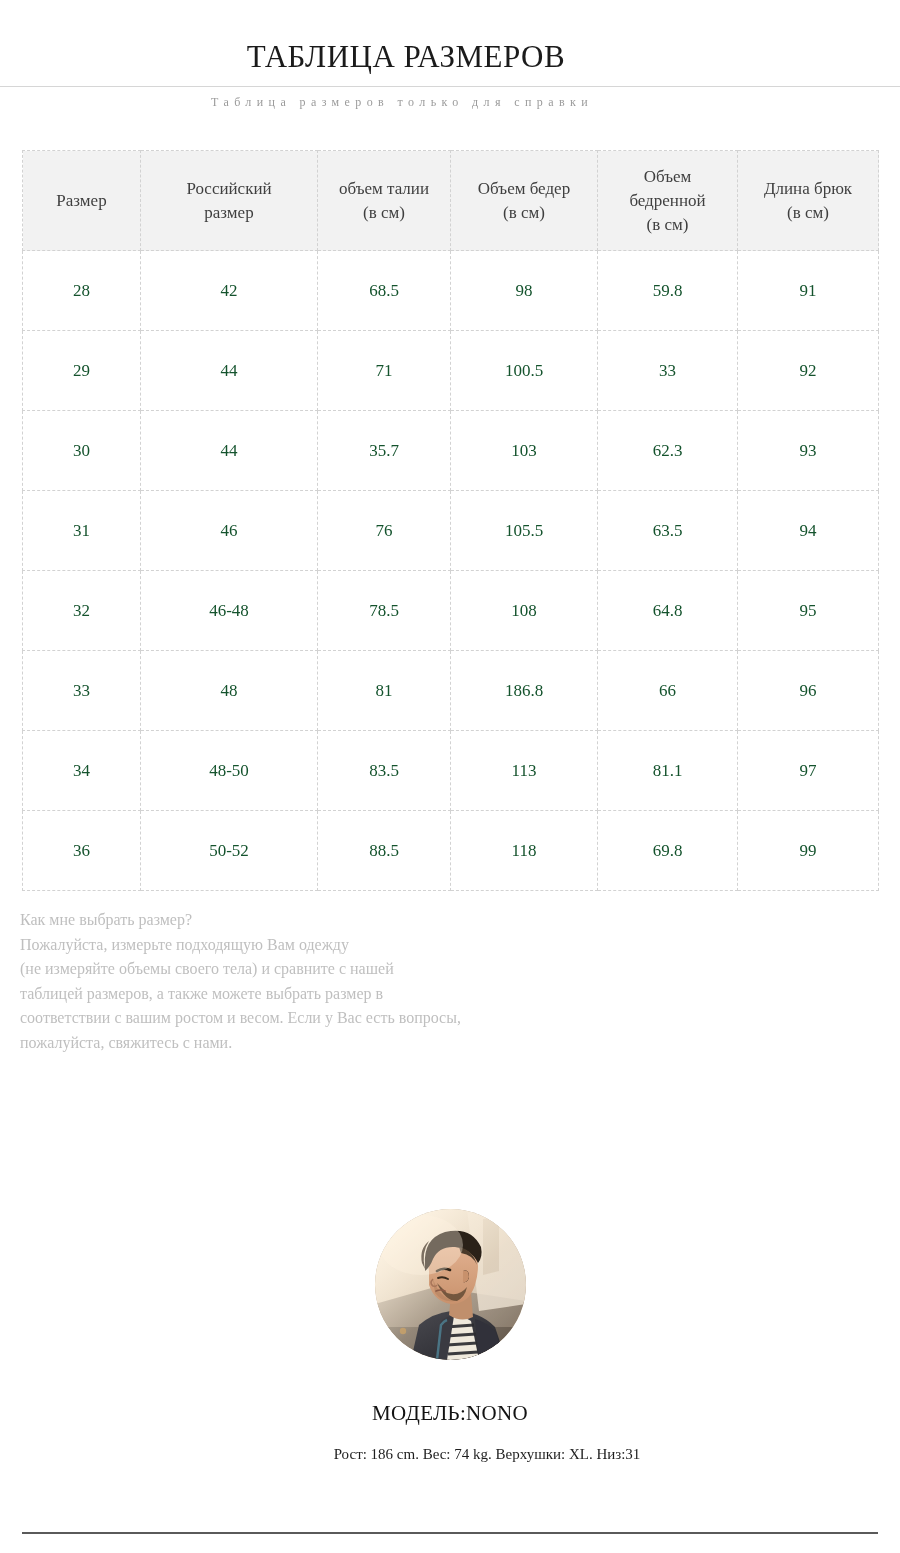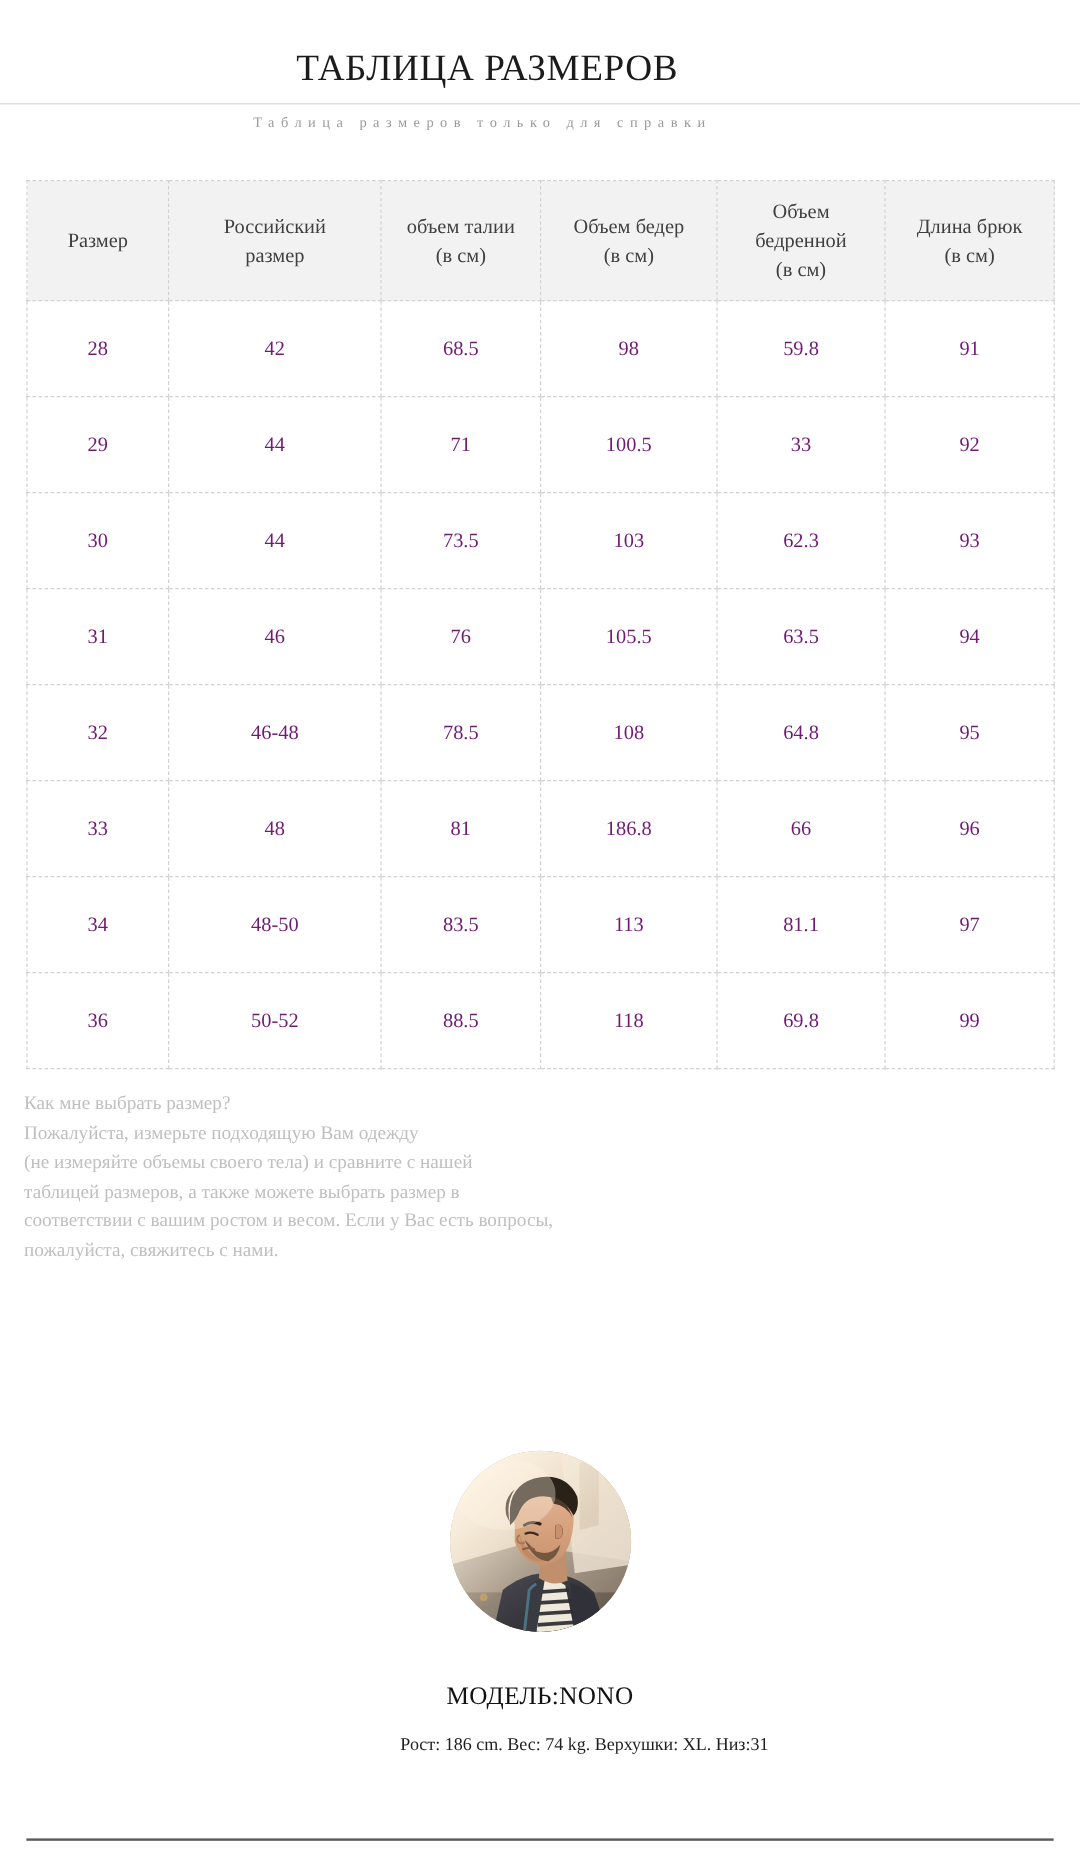--- a/index.html
+++ b/index.html
@@ -75,21 +75,21 @@
     background: #f2f2f2;
     height: 100px;
     line-height: 24px;
     font-size: 17px;
     color: #3f3f3f;
     padding: 4px 6px;
   }
   .size-table tbody td {
     height: 80px;
     background: #ffffff;
-    color: #701a75;
+    color: #14532d;
     font-size: 17px;
   }
   .col-size      { width: 118px; }
   .col-ru        { width: 177px; }
   .col-waist     { width: 133px; }
   .col-hip       { width: 147px; }
   .col-thigh     { width: 140px; }
   .col-length    { width: 141px; }
 
   
@@ -210,21 +210,21 @@
         <td>29</td>
         <td>44</td>
         <td>71</td>
         <td>100.5</td>
         <td>33</td>
         <td>92</td>
       </tr>
       <tr>
         <td>30</td>
         <td>44</td>
-        <td>73.5</td>
+        <td>35.7</td>
         <td>103</td>
         <td>62.3</td>
         <td>93</td>
       </tr>
       <tr>
         <td>31</td>
         <td>46</td>
         <td>76</td>
         <td>105.5</td>
         <td>63.5</td>

